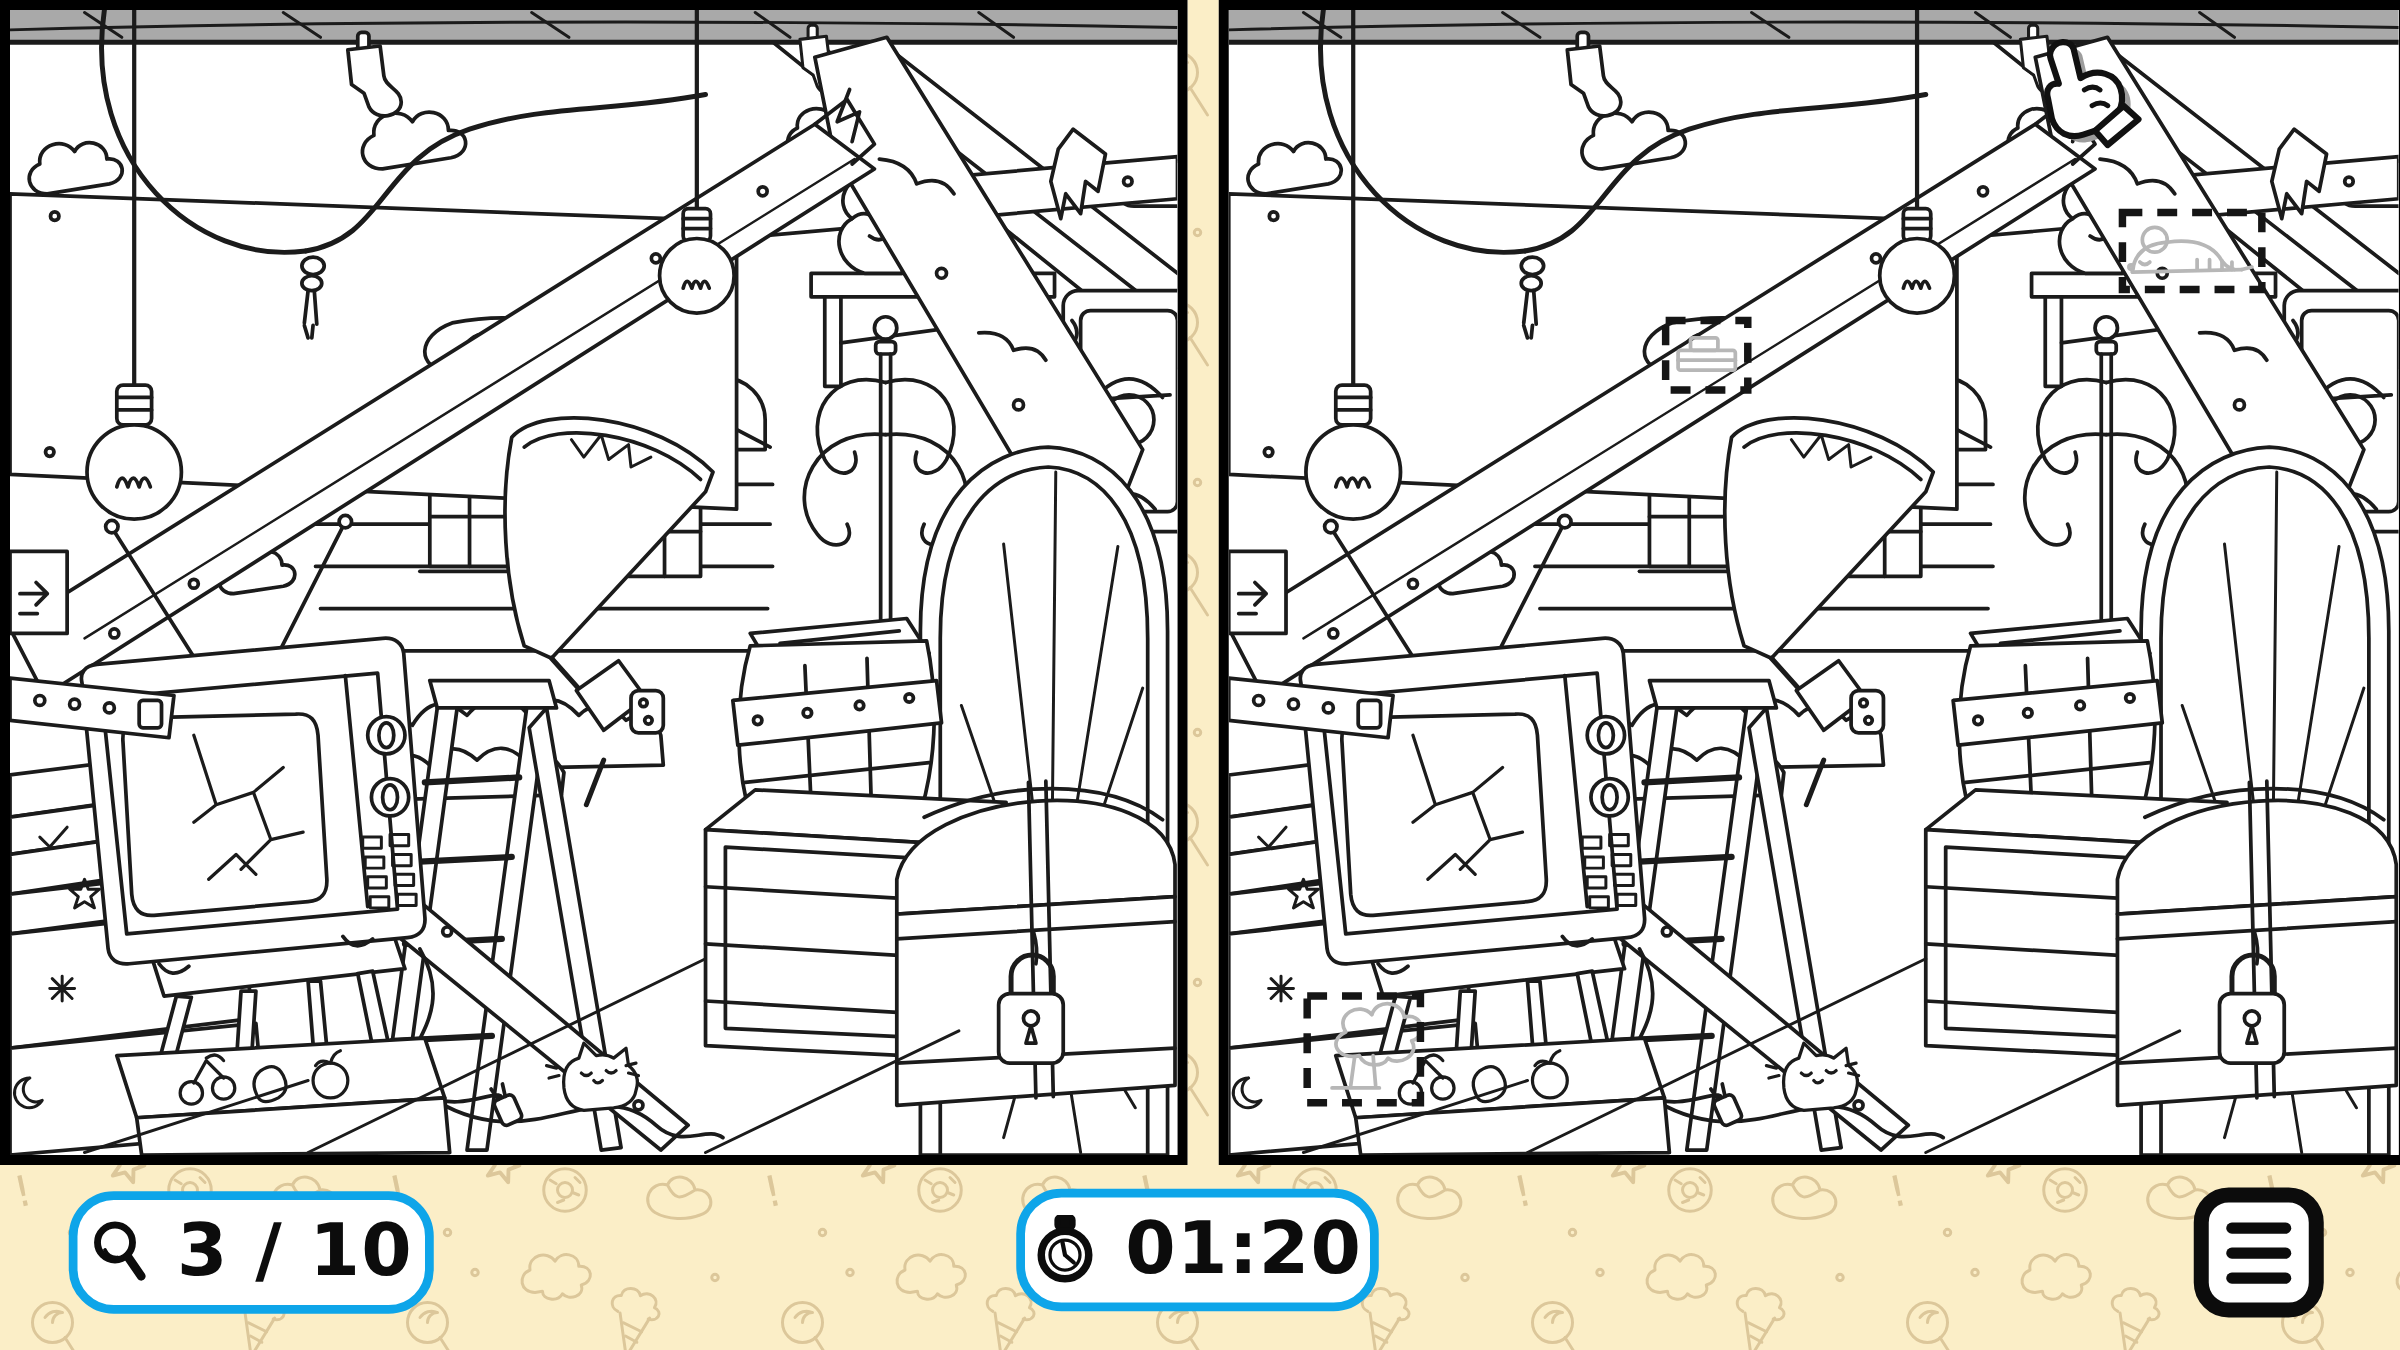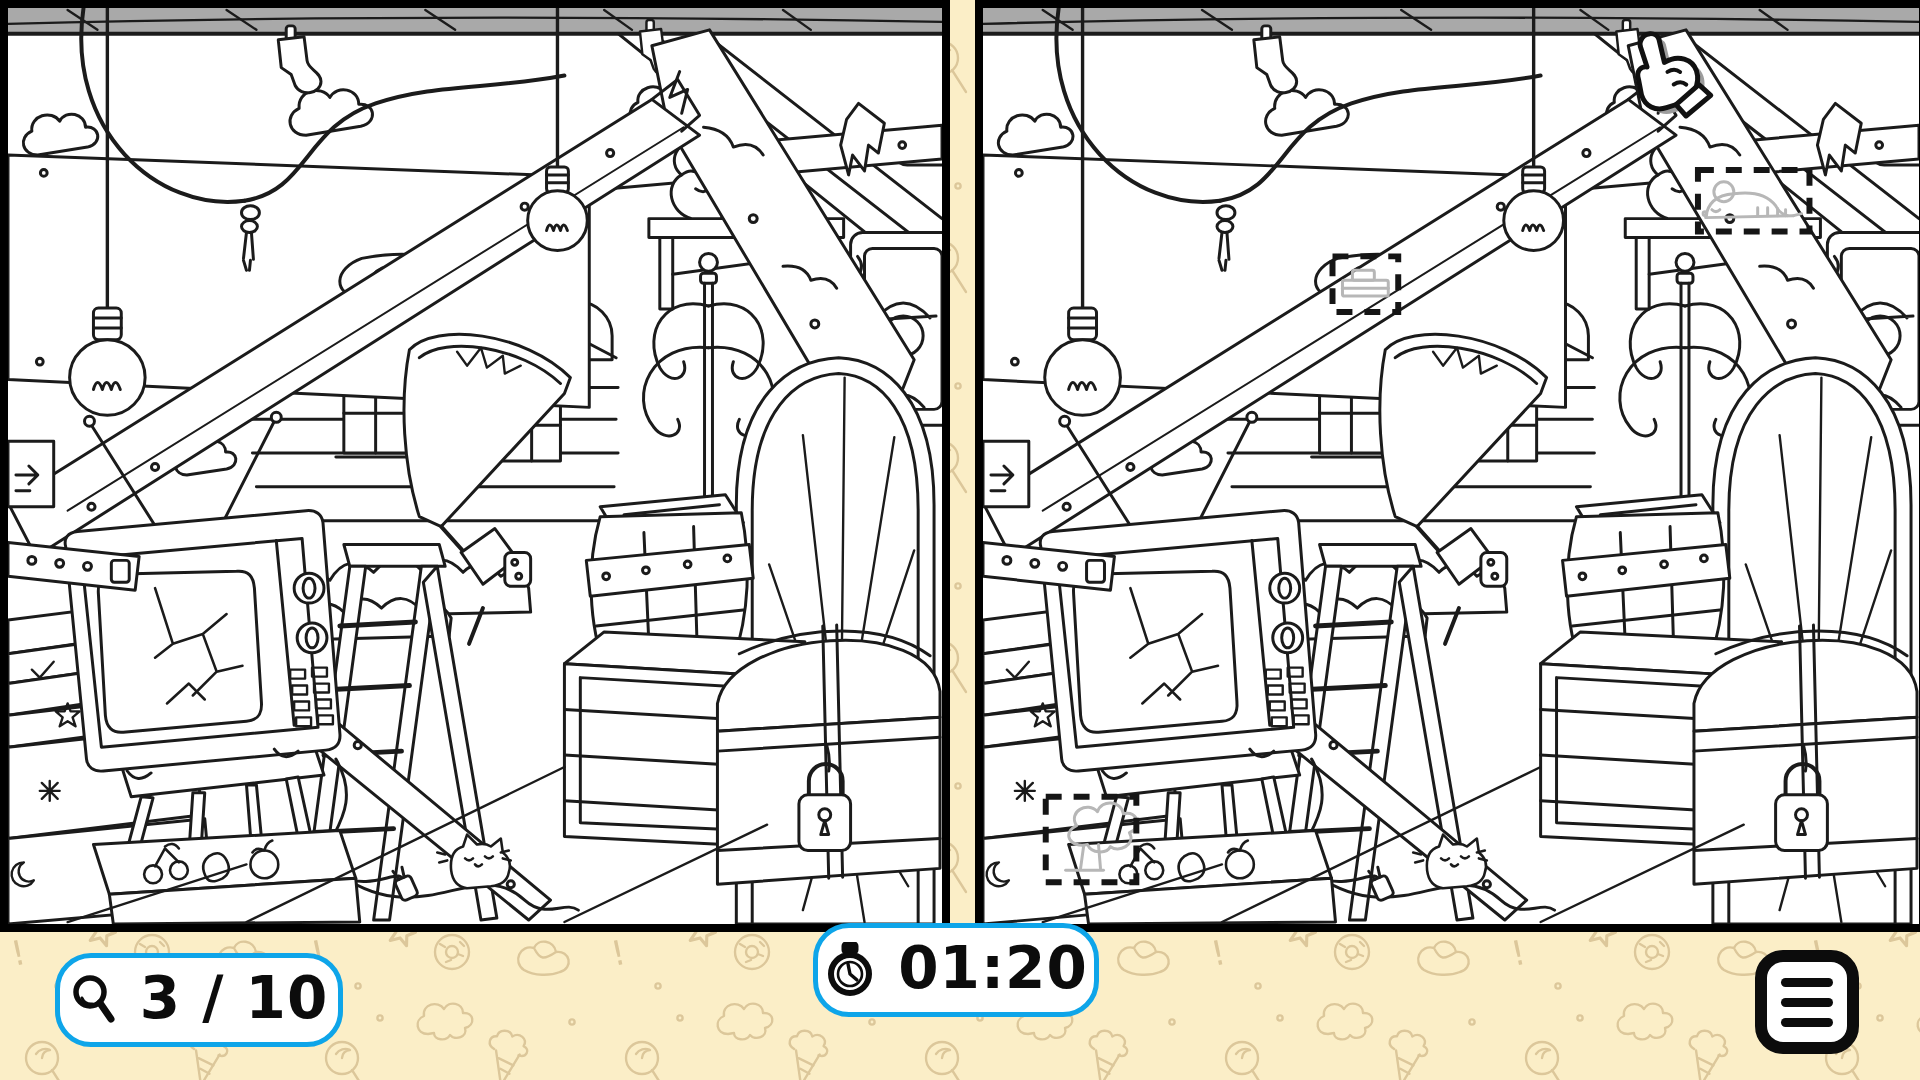--- a/index.html
+++ b/index.html
@@ -6,24 +6,24 @@
     font-family:"DejaVu Sans","Liberation Sans",sans-serif;background:#FBEEC7;}
   .stage{position:absolute;inset:0;width:1920px;height:1080px;}
   svg{display:block;}
   .bg{position:absolute;left:0;top:0;}
   .panel{position:absolute;top:0;height:932px;background:#fff;border:8px solid #000;
     box-sizing:border-box;overflow:hidden;}
   .panel-left{left:0;width:950px;}
   .panel-right{left:975px;width:952px;}
   .panel svg.scene{position:absolute;left:0;top:0;width:100%;height:100%;}
   .overlay{position:absolute;left:0;top:0;width:100%;height:100%;pointer-events:none;}
-  .hud-pill{position:absolute;background:#fff;border:5px solid #0ea5e9;border-radius:36px;
+  .hud-pill{position:absolute;background:#fff;border:7px solid #0ea5e9;border-radius:36px;
     display:flex;align-items:center;justify-content:center;gap:22px;}
   .hud-counter{left:55px;top:953px;width:278px;height:84px;}
-  .hud-timer{left:813px;top:923px;width:276px;height:84px;}
+  .hud-timer{left:813px;top:951px;width:276px;height:84px;}
   .hud-text{font-size:58px;font-weight:bold;color:#0c0c0c;letter-spacing:1px;
     transform:translateY(-2px);white-space:nowrap;}
   .menu-btn{position:absolute;left:1755px;top:950px;width:104px;height:104px;background:#fff;
     border:12px solid #0c0c0c;border-radius:28px;box-sizing:border-box;
     display:flex;flex-direction:column;align-items:center;justify-content:center;gap:11px;cursor:pointer;}
   .menu-bar{width:52px;height:9px;background:#0c0c0c;border-radius:5px;}
 </style>
 </head>
 <body>
 

